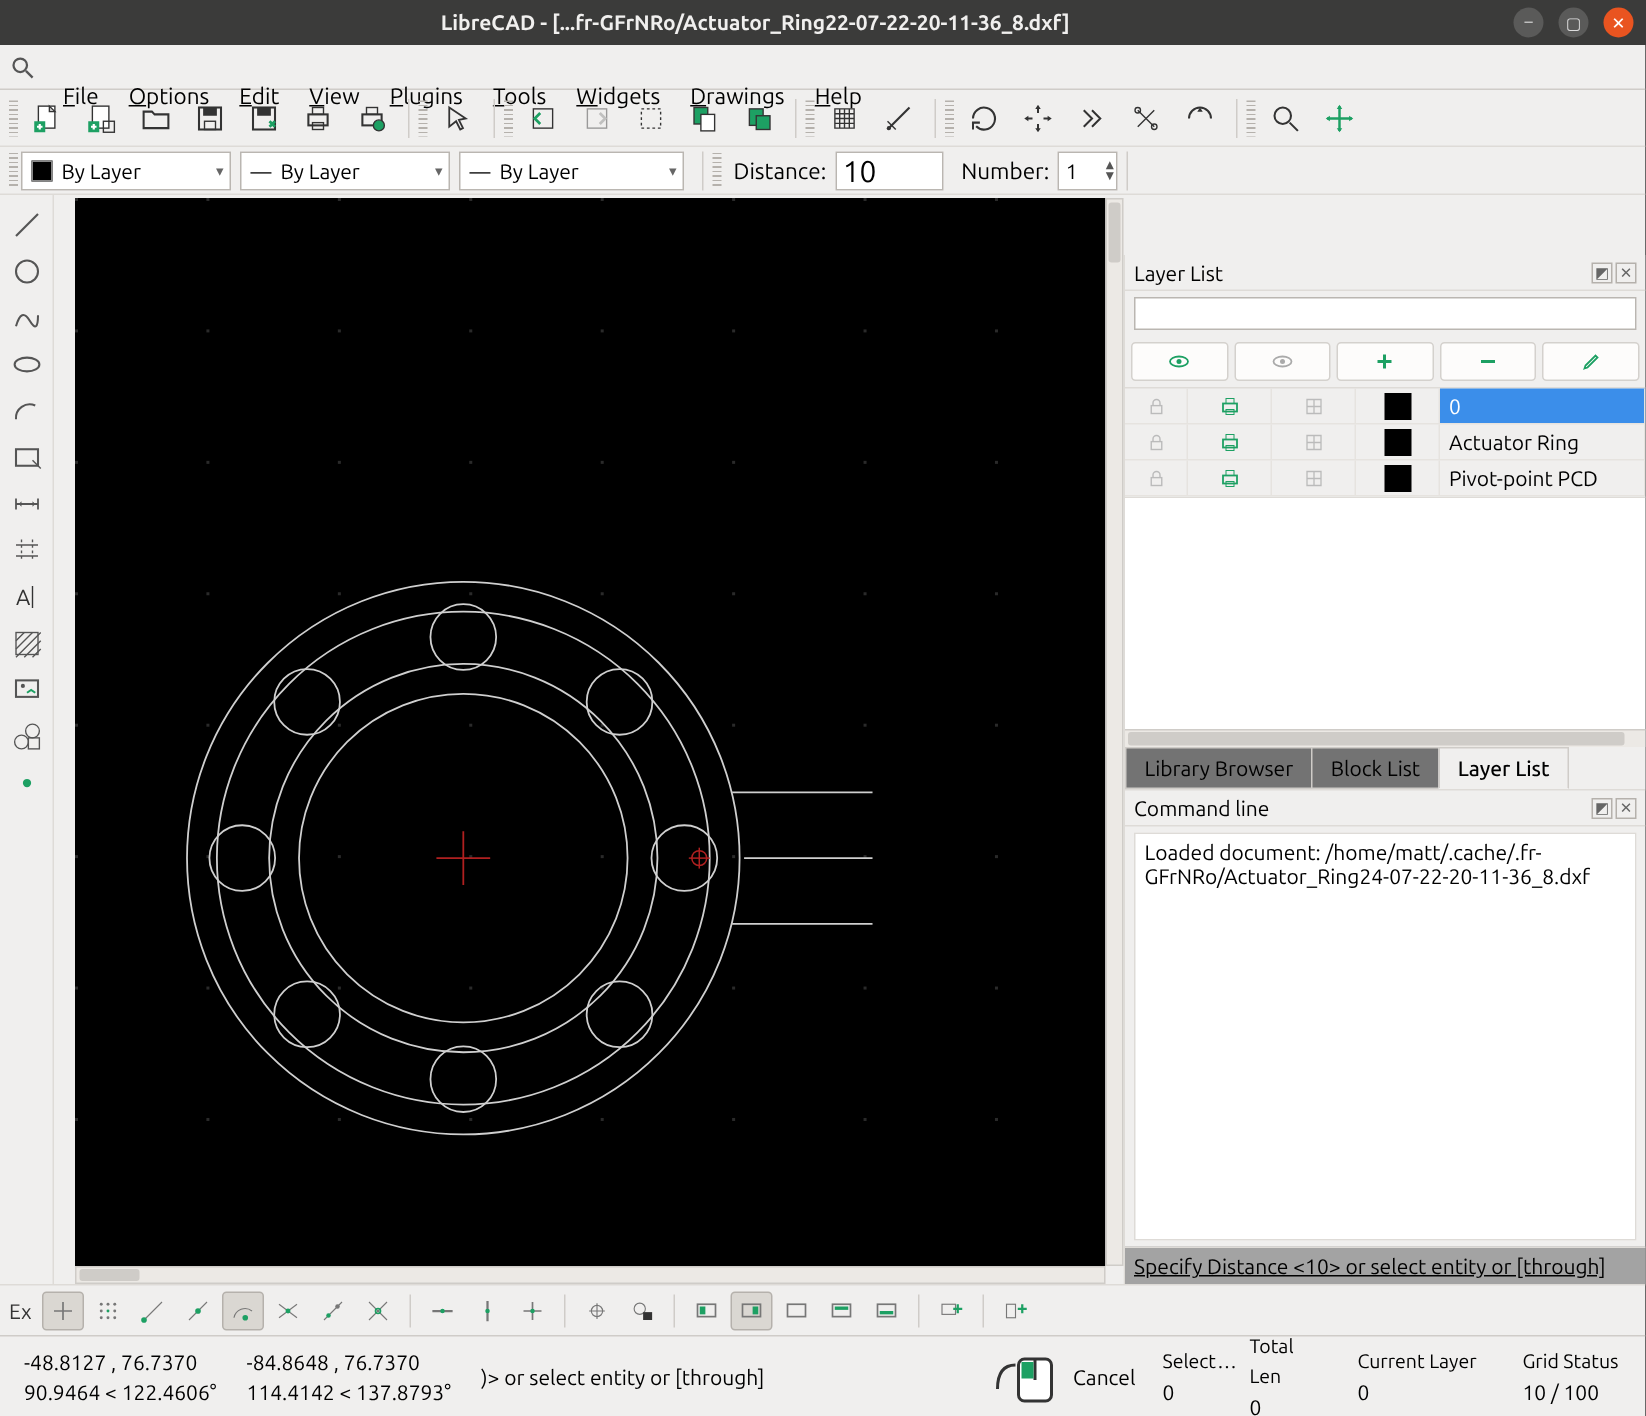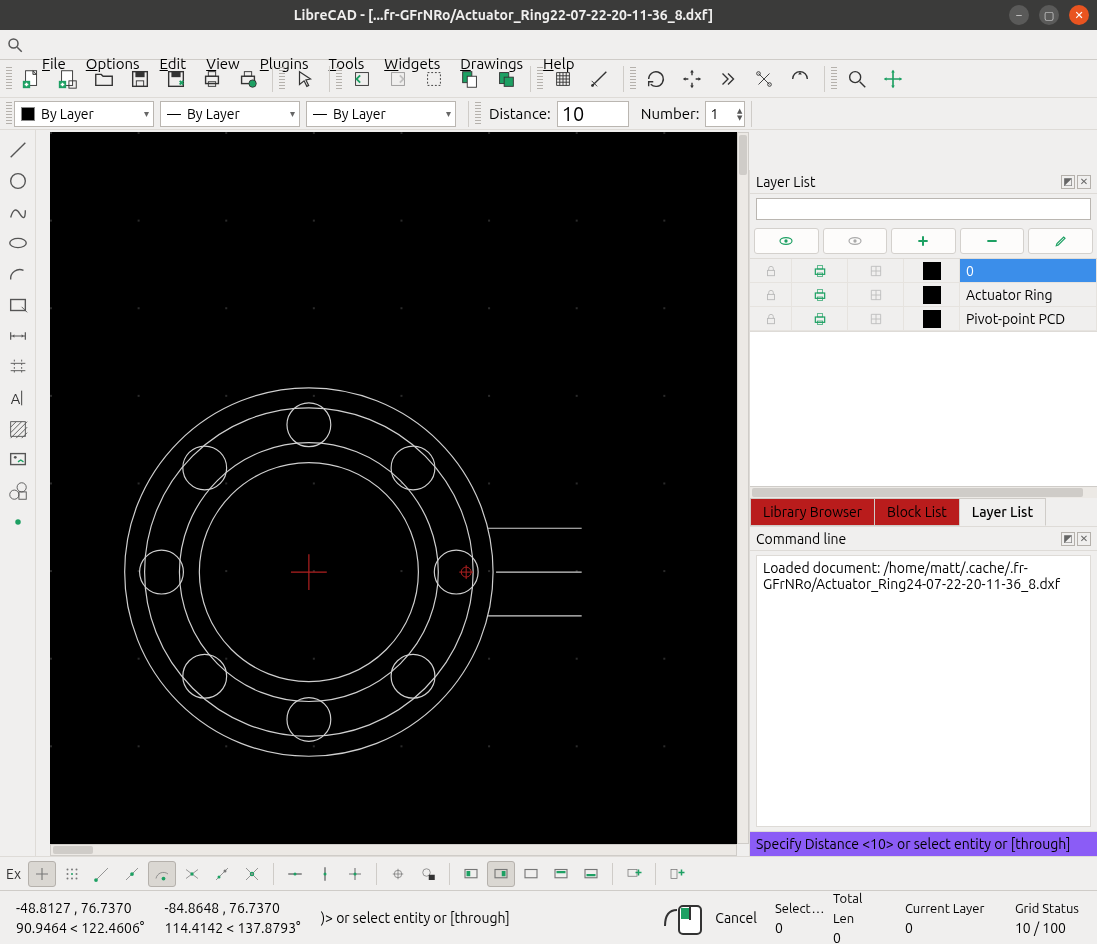--- a/index.html
+++ b/index.html
@@ -66,25 +66,25 @@
 .layer-row .c.print { width:56px; }
 .layer-row .c.grid { width:56px; }
 .layer-row .c.color { width:56px; }
 .layer-row .c.color .sw { width:18px; height:18px; background:#000; }
 .layer-row .c.name { flex:1; justify-content:flex-start; padding-left:6px; }
 .layer-row.selected .c.name { background:#3b8eea; color:#fff; }
 .layer-space { flex:1; background:#fff; border-top:1px solid #dedbd7; position:relative;}
 .layer-space .hscroll { position:absolute; left:0; right:0; bottom:0; height:12px; background:#ece9e5; border-top:1px solid #cfccc8;}
 .layer-space .hscroll .th { position:absolute; top:1px; bottom:1px; left:2px; right:14px; background:#cfccc8; border-radius:2px;}
 .panel-tabs { display:flex; background:#f0efee; }
-.panel-tabs .tab { padding:5px 12px; font-size:14px; border:1px solid #cfccc8; border-bottom:1px solid #cfccc8; margin-right:-1px; background:#b91c1c; }
+.panel-tabs .tab { padding:5px 12px; font-size:14px; border:1px solid #cfccc8; border-bottom:1px solid #cfccc8; margin-right:-1px; background:#737373; }
 .panel-tabs .tab.active { background:#f0efee; border-bottom:1px solid #f0efee; font-weight:500;}
 .cmd-panel { display:flex; flex-direction:column; border-top:1px solid #dedbd7; height: 330px;}
 .cmd-log { flex:1; background:#fff; margin:4px 6px; border:1px solid #dedbd7; padding:4px 6px; font-size:14px; overflow:hidden;}
-.cmd-prompt { padding:4px 6px; font-size:14px; background:#8b5cf6; border-top:1px solid #dedbd7;}
+.cmd-prompt { padding:4px 6px; font-size:14px; background:#a3a3a3; border-top:1px solid #dedbd7;text-decoration:underline;}
 
 
 .snapbar { height: 34px; background:#f0efee; border-top:1px solid #dedbd7; display:flex; align-items:center; padding:0 6px; }
 .snapbar .lbl { font-size:14px; margin-right:6px; color:#333;}
 .snap-btn { width:28px; height:26px; display:flex; align-items:center; justify-content:center; margin:0 1px; border-radius:3px; border:1px solid transparent;}
 .snap-btn.active { background:#dad7d2; border:1px solid #b5b1ac;}
 .snap-btn svg { width:18px; height:18px; }
 .snapbar .sep { width:1px; height:22px; background:#cfccc8; margin:0 6px; }
 
 

